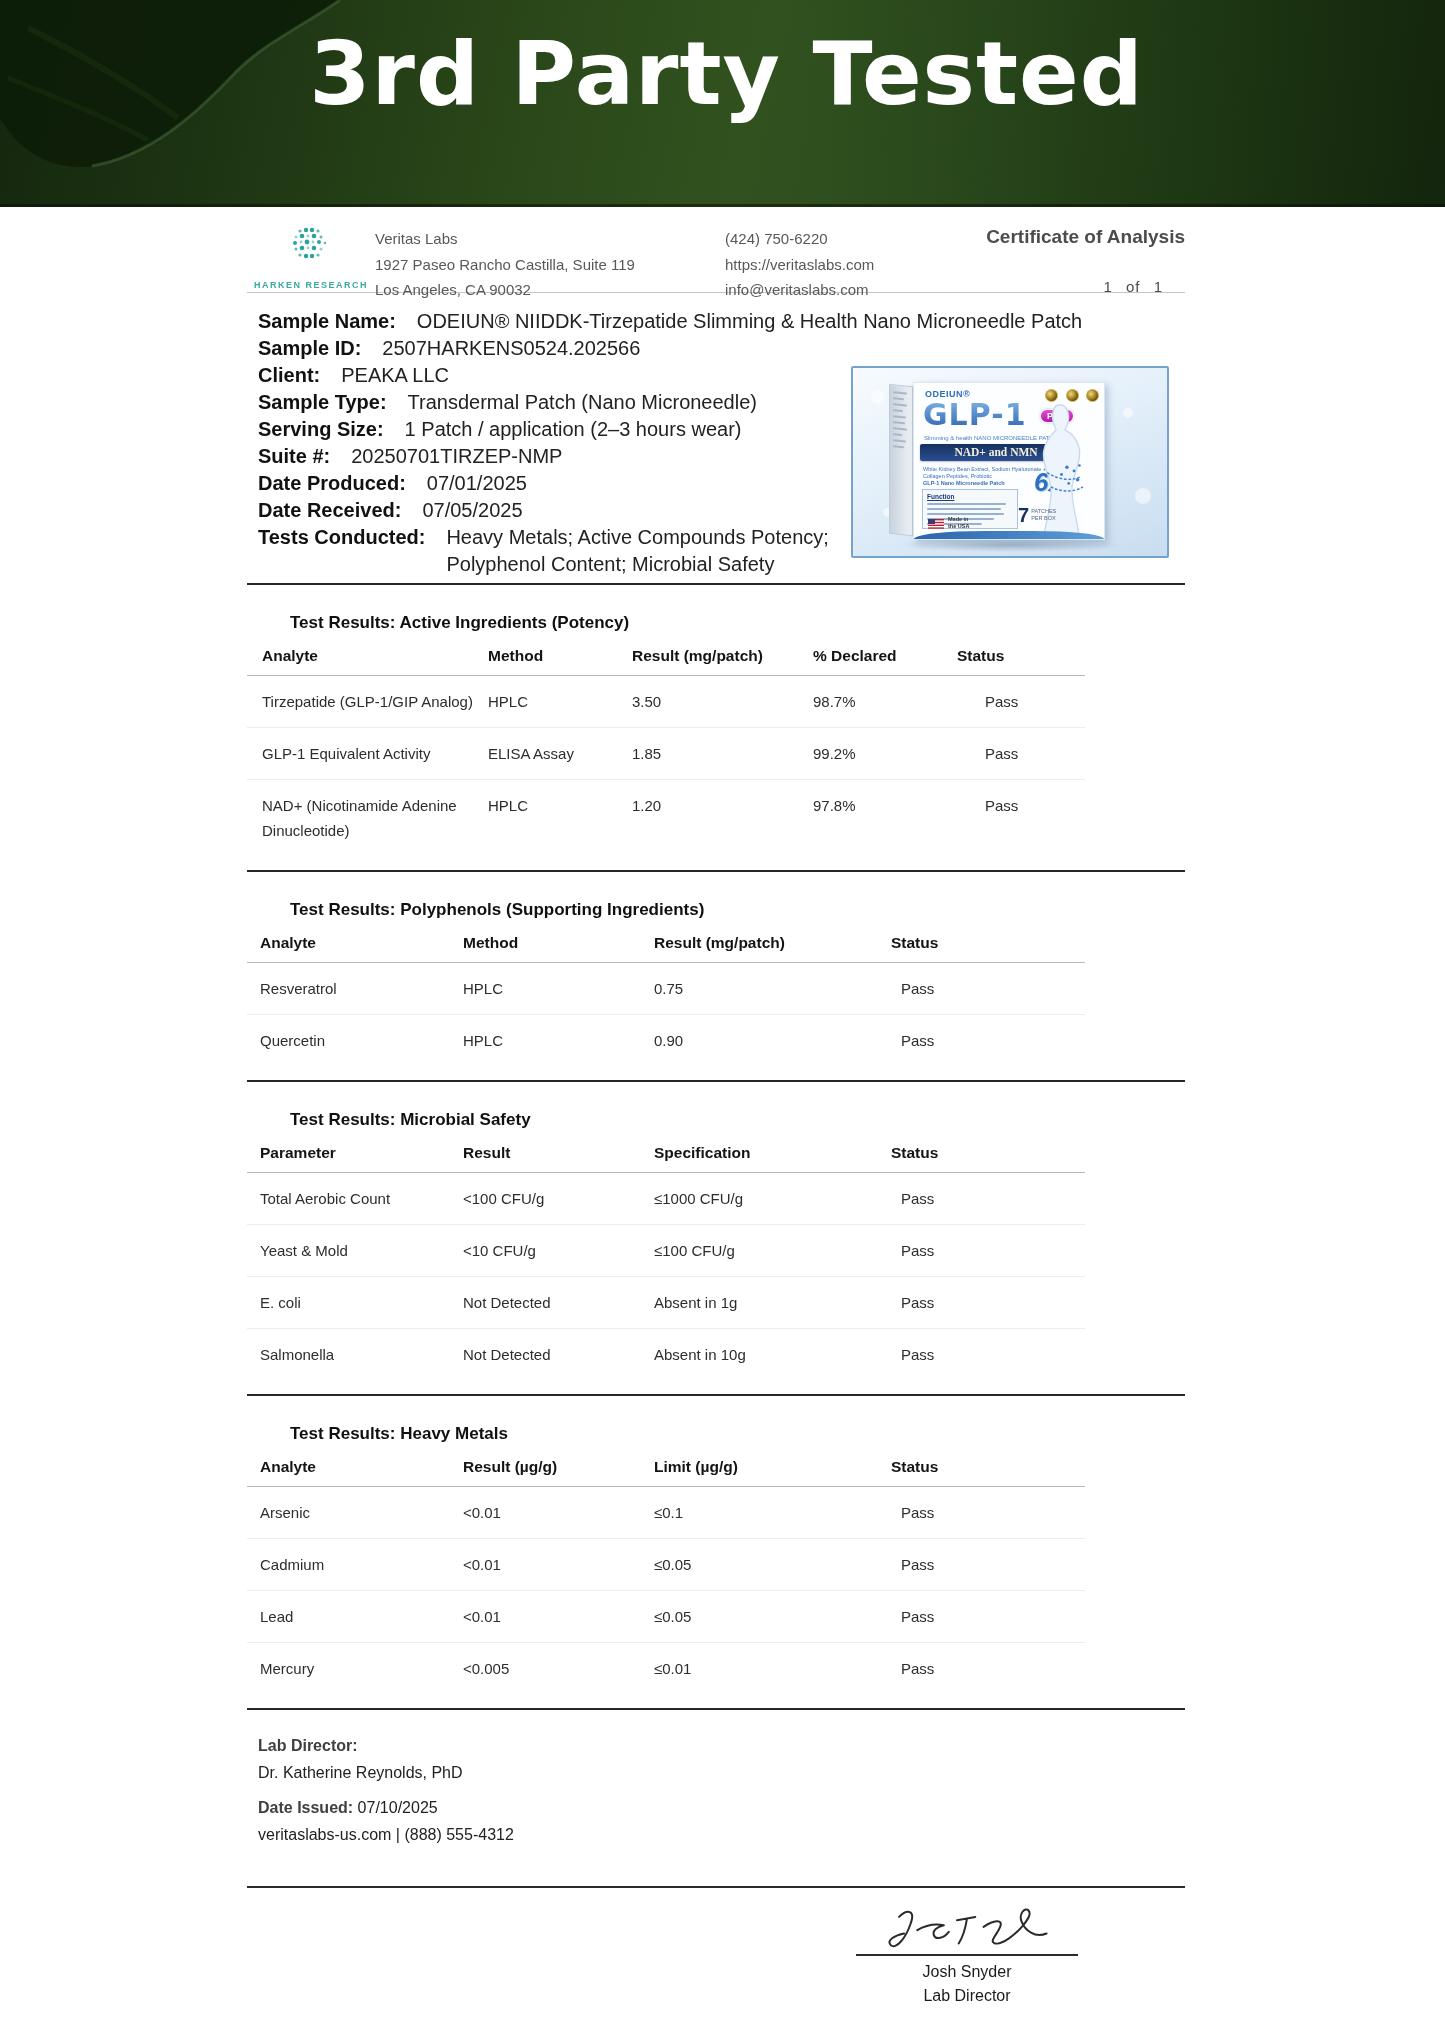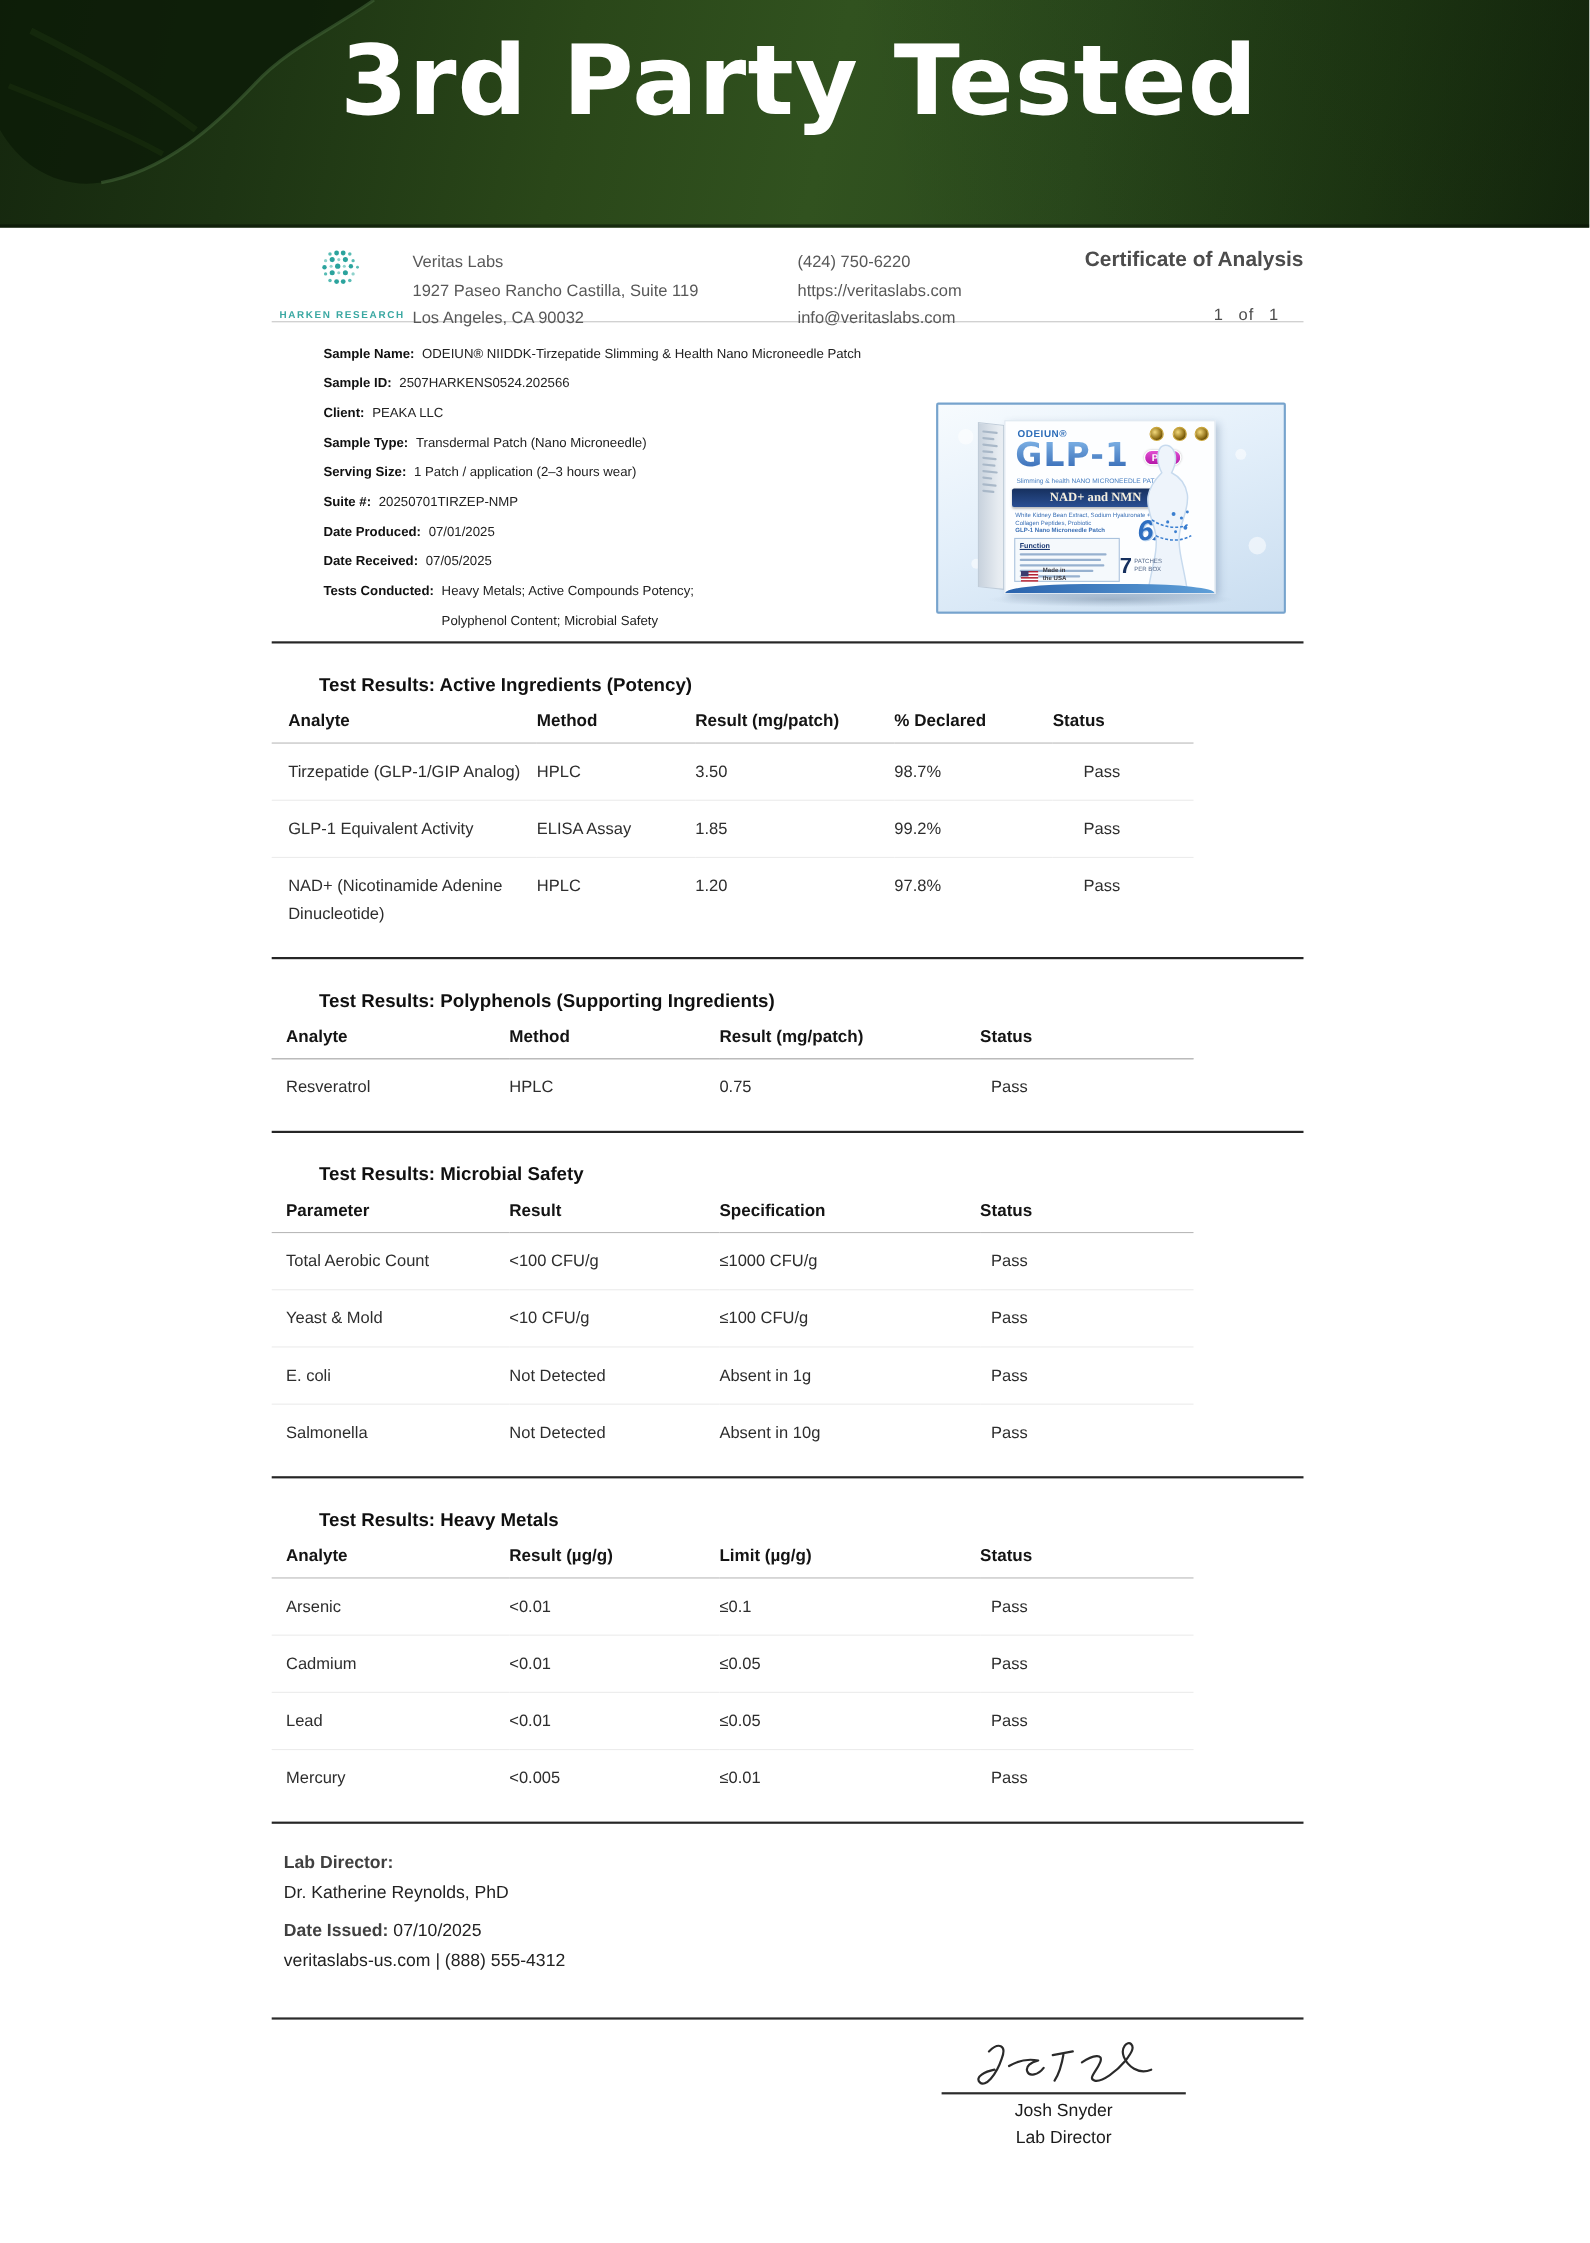--- a/index.html
+++ b/index.html
@@ -26,21 +26,21 @@
   .logo-word{font-size:9px;font-weight:bold;letter-spacing:1.5px;color:#3aa8a2;margin-top:14px;white-space:nowrap;}
   .lab-addr,.lab-contact{font-size:15px;color:#585858;line-height:25.5px;}
   .lab-addr{width:350px;}
   .lab-contact{width:252px;}
   .coa{margin-left:auto;text-align:right;}
   .coa-title{font-size:19px;font-weight:bold;color:#4c4c4c;}
   .page-num{font-size:15px;color:#4c4c4c;margin-top:30px;padding-right:22px;letter-spacing:1px;word-spacing:8px;}
 
   
   .sample{position:relative;box-sizing:border-box;height:290px;padding:15px 0 0 11px;}
-  .info-row{display:flex;gap:7px;font-size:12px;line-height:27px;margin-left:36px;}
+  .info-row{display:flex;gap:21px;font-size:20px;line-height:27px;}
   .info-row .lbl{font-weight:bold;color:#111;white-space:nowrap;}
   .info-row .val{color:#222;}
   .val2{display:block;}
 
   
   .product-frame{position:absolute;top:73px;right:16px;width:314px;height:188px;border:2px solid #76a3cd;border-radius:2px;
     background:linear-gradient(160deg,#f7fbfe 0%,#e3effa 45%,#c9ddf0 100%);overflow:hidden;}
   .bubble{position:absolute;border-radius:50%;background:rgba(255,255,255,.55);}
   .box-shadow{position:absolute;left:44px;bottom:4px;width:226px;height:14px;
     background:radial-gradient(ellipse at center,rgba(50,75,105,.28),rgba(50,75,105,0) 70%);}
@@ -341,20 +341,26 @@
         <th>Status</th>
       </tr>
         </thead>
       <tbody>
         <tr>
           <td>Resveratrol</td>
           <td>HPLC</td>
           <td>0.75</td>
           <td>Pass</td>
         </tr>
+        <tr>
+          <td>Quercetin</td>
+          <td>HPLC</td>
+          <td>0.90</td>
+          <td>Pass</td>
+        </tr>
       </tbody>
     </table>
   </div>
 
   <div class="sec">
     <div class="sec-title">Test Results: Microbial Safety</div>
     <table class="t4">
       <colgroup>
           <col style="width:216px">
           <col style="width:191px">

